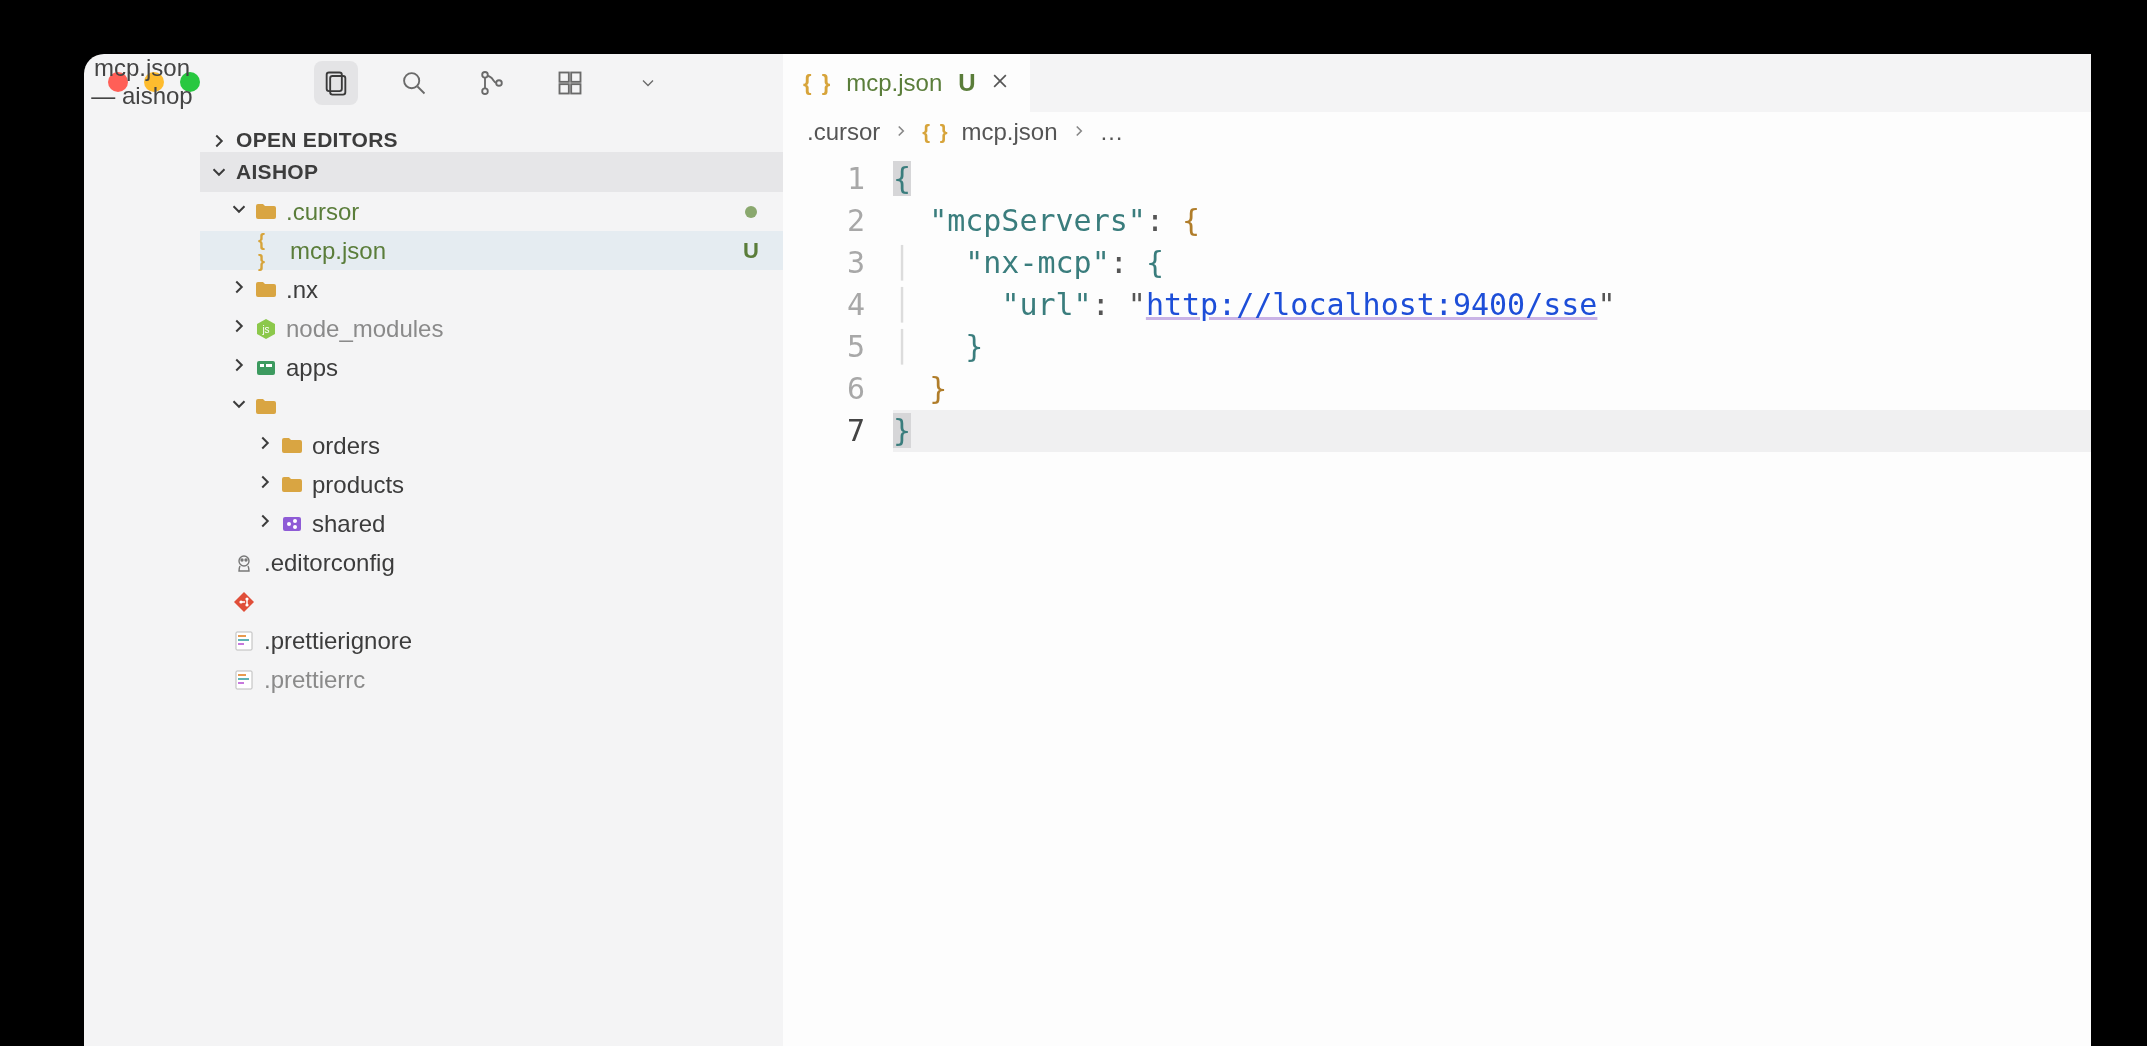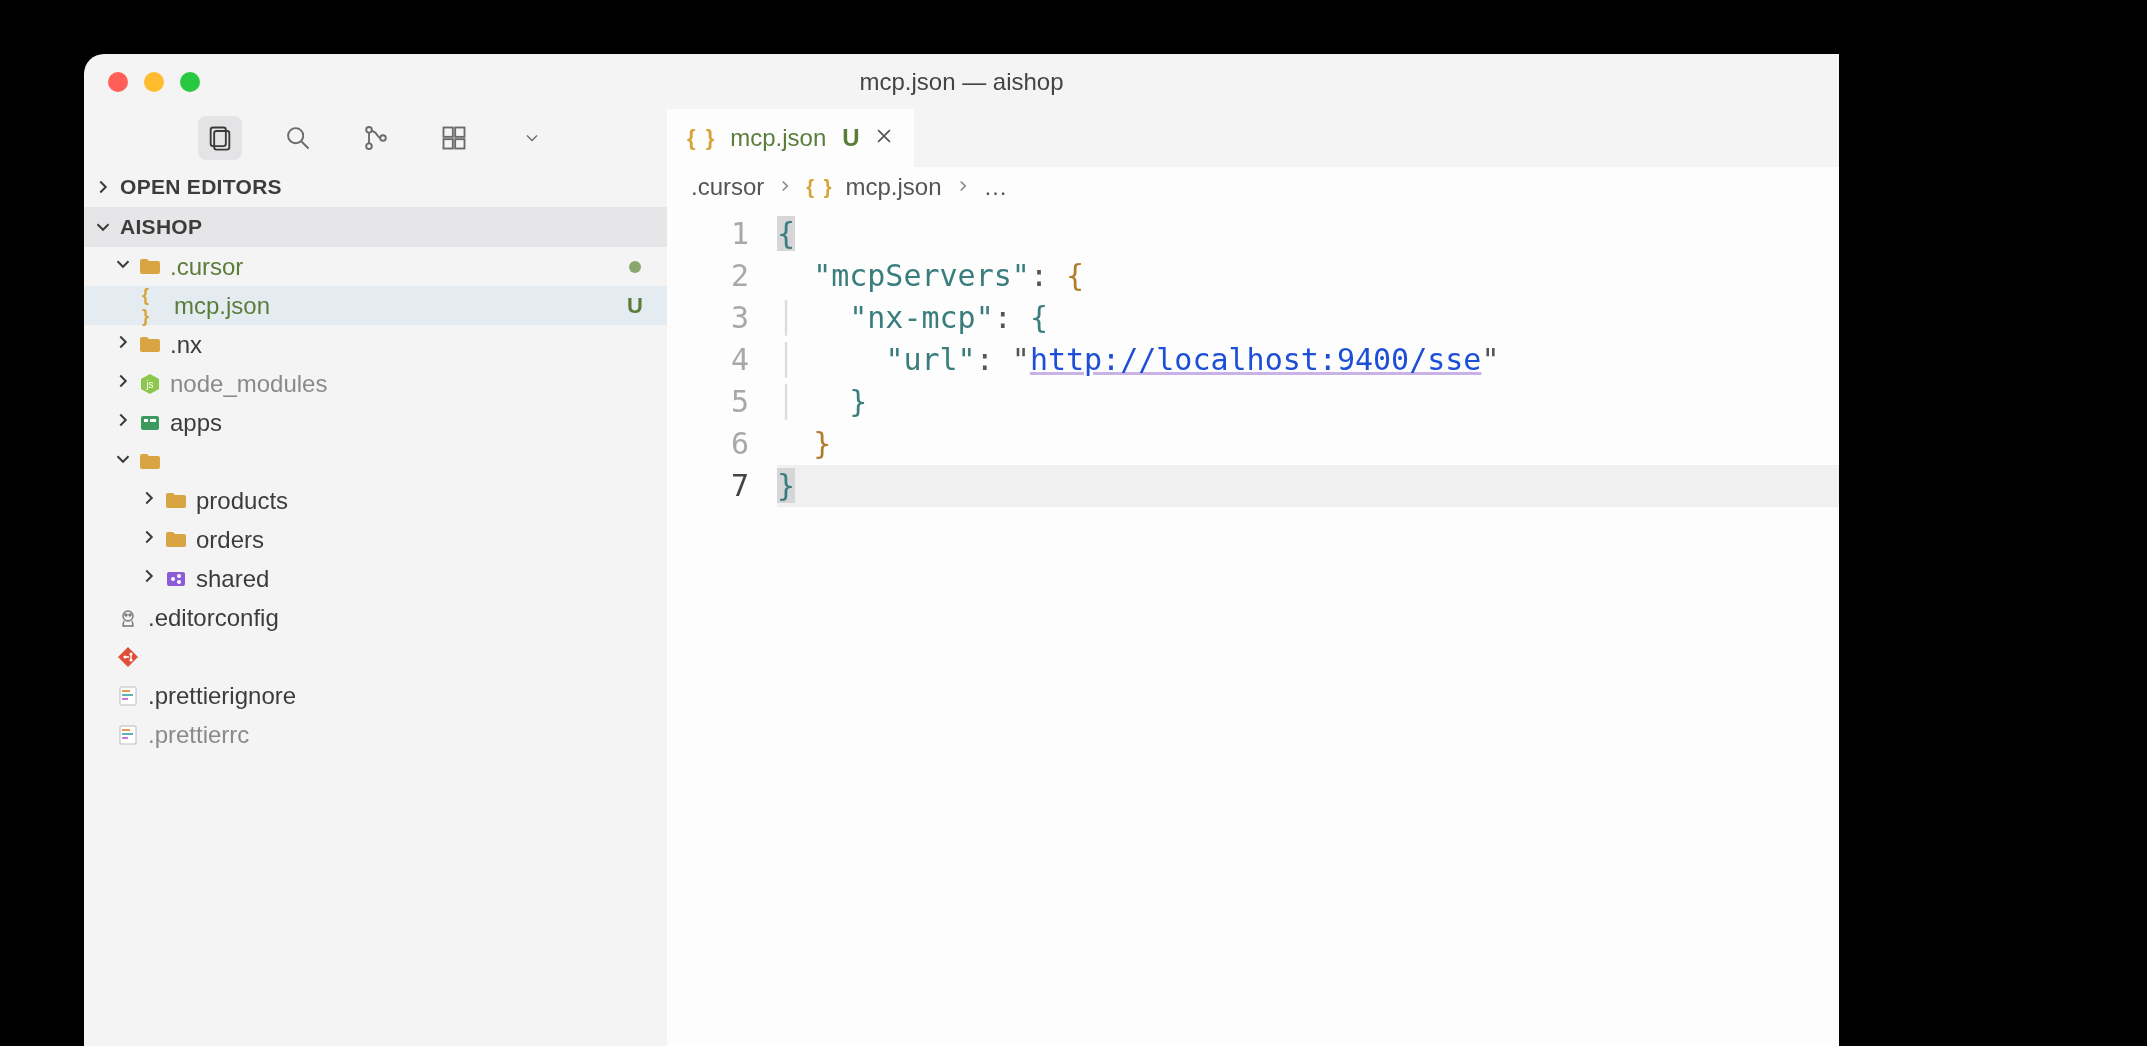--- a/index.html
+++ b/index.html
@@ -1,24 +1,24 @@
 <!DOCTYPE html>
 <html><head>
 <meta charset="utf-8">
 <style>
   * { margin: 0; padding: 0; box-sizing: border-box; }
   html, body { width: 2147px; height: 1046px; background: #000; font-family: -apple-system, "Segoe UI", sans-serif; overflow: hidden; }
   .window {
     position: absolute;
     left: 84px; top: 54px;
-    width: 1755px; height: 992px;
+    width: 2007px; height: 992px;
     background: #f4f4f5;
     border-radius: 20px 0 0 0;
     overflow: hidden;
-    display: flex; flex-direction: column;
+    display: flex; 
   }
   
   .titlebar {
     height: 55px;
     display: flex; align-items: center;
     position: relative;
   }
   .traffic { display: flex; gap: 16px; padding-left: 24px; }
   .dot { width: 20px; height: 20px; border-radius: 50%; }
   .dot.red    { background: #ff5f57; }
@@ -45,21 +45,21 @@
   .act-btn.active { background: #e4e4e6; color: #3a3a3a; }
   .act-btn svg { width: 28px; height: 28px; stroke: currentColor; fill: none; stroke-width: 1.6; }
   .act-btn.chev svg { width: 20px; height: 20px; }
   
   .section-header {
     height: 40px; display: flex; align-items: center;
     padding-left: 8px;
     font-size: 21px; font-weight: 700; color: #3c3c3c;
     letter-spacing: .3px;
   }
-  .section-header.open-e { background: #f4f4f5; }
+  .section-header.open-e { background: #f4f4f5; align-items: flex-end; }
   .section-header.proj   { background: #e6e6e8; text-align: center; }
   .section-header .chev { width: 22px; height: 22px; margin-right: 6px; stroke: #3c3c3c; fill: none; stroke-width: 2.2; }
   .tree { font-size: 24px; color: #3c3c3c; }
   .row {
     height: 39px; display: flex; align-items: center;
     padding-left: 8px;
     position: relative;
   }
   .row.sel { background: #e5ecf1; }
   .row .twist {
@@ -271,33 +271,33 @@
           <div class="row">
             <span class="indent-spacer" style="width: 46px;"></span>
             <span><svg class="twist" viewBox="0 0 24 24">
                 <polyline points="9 6 15 12 9 18"></polyline>
               </svg></span>
             <span class="icon">
               <svg viewBox="0 0 24 24">
                 <path fill="#d9a542" stroke="none" d="M2 6a2 2 0 012-2h5l2 2h9a2 2 0 012 2v9a2 2 0 01-2 2H4a2 2 0 01-2-2z"></path>
               </svg>
             </span>
+            <span class="label">orders</span>
+          </div>
+          <div class="row">
+            <span class="indent-spacer" style="width: 46px;"></span>
+            <span><svg class="twist" viewBox="0 0 24 24">
+                <polyline points="9 6 15 12 9 18"></polyline>
+              </svg></span>
+            <span class="icon">
+              <svg viewBox="0 0 24 24">
+                <path fill="#d9a542" stroke="none" d="M2 6a2 2 0 012-2h5l2 2h9a2 2 0 012 2v9a2 2 0 01-2 2H4a2 2 0 01-2-2z"></path>
+              </svg>
+            </span>
             <span class="label">products</span>
-          </div>
-          <div class="row">
-            <span class="indent-spacer" style="width: 46px;"></span>
-            <span><svg class="twist" viewBox="0 0 24 24">
-                <polyline points="9 6 15 12 9 18"></polyline>
-              </svg></span>
-            <span class="icon">
-              <svg viewBox="0 0 24 24">
-                <path fill="#d9a542" stroke="none" d="M2 6a2 2 0 012-2h5l2 2h9a2 2 0 012 2v9a2 2 0 01-2 2H4a2 2 0 01-2-2z"></path>
-              </svg>
-            </span>
-            <span class="label">orders</span>
           </div>
           <div class="row">
             <span class="indent-spacer" style="width: 46px;"></span>
             <span><svg class="twist" viewBox="0 0 24 24">
                 <polyline points="9 6 15 12 9 18"></polyline>
               </svg></span>
             <span class="icon">
               <svg viewBox="0 0 24 24">
                 <rect fill="#8e5bd6" stroke="none" x="3" y="5" width="18" height="14" rx="2"></rect>
                 <circle fill="#fff" cx="9" cy="12" r="2"></circle>

